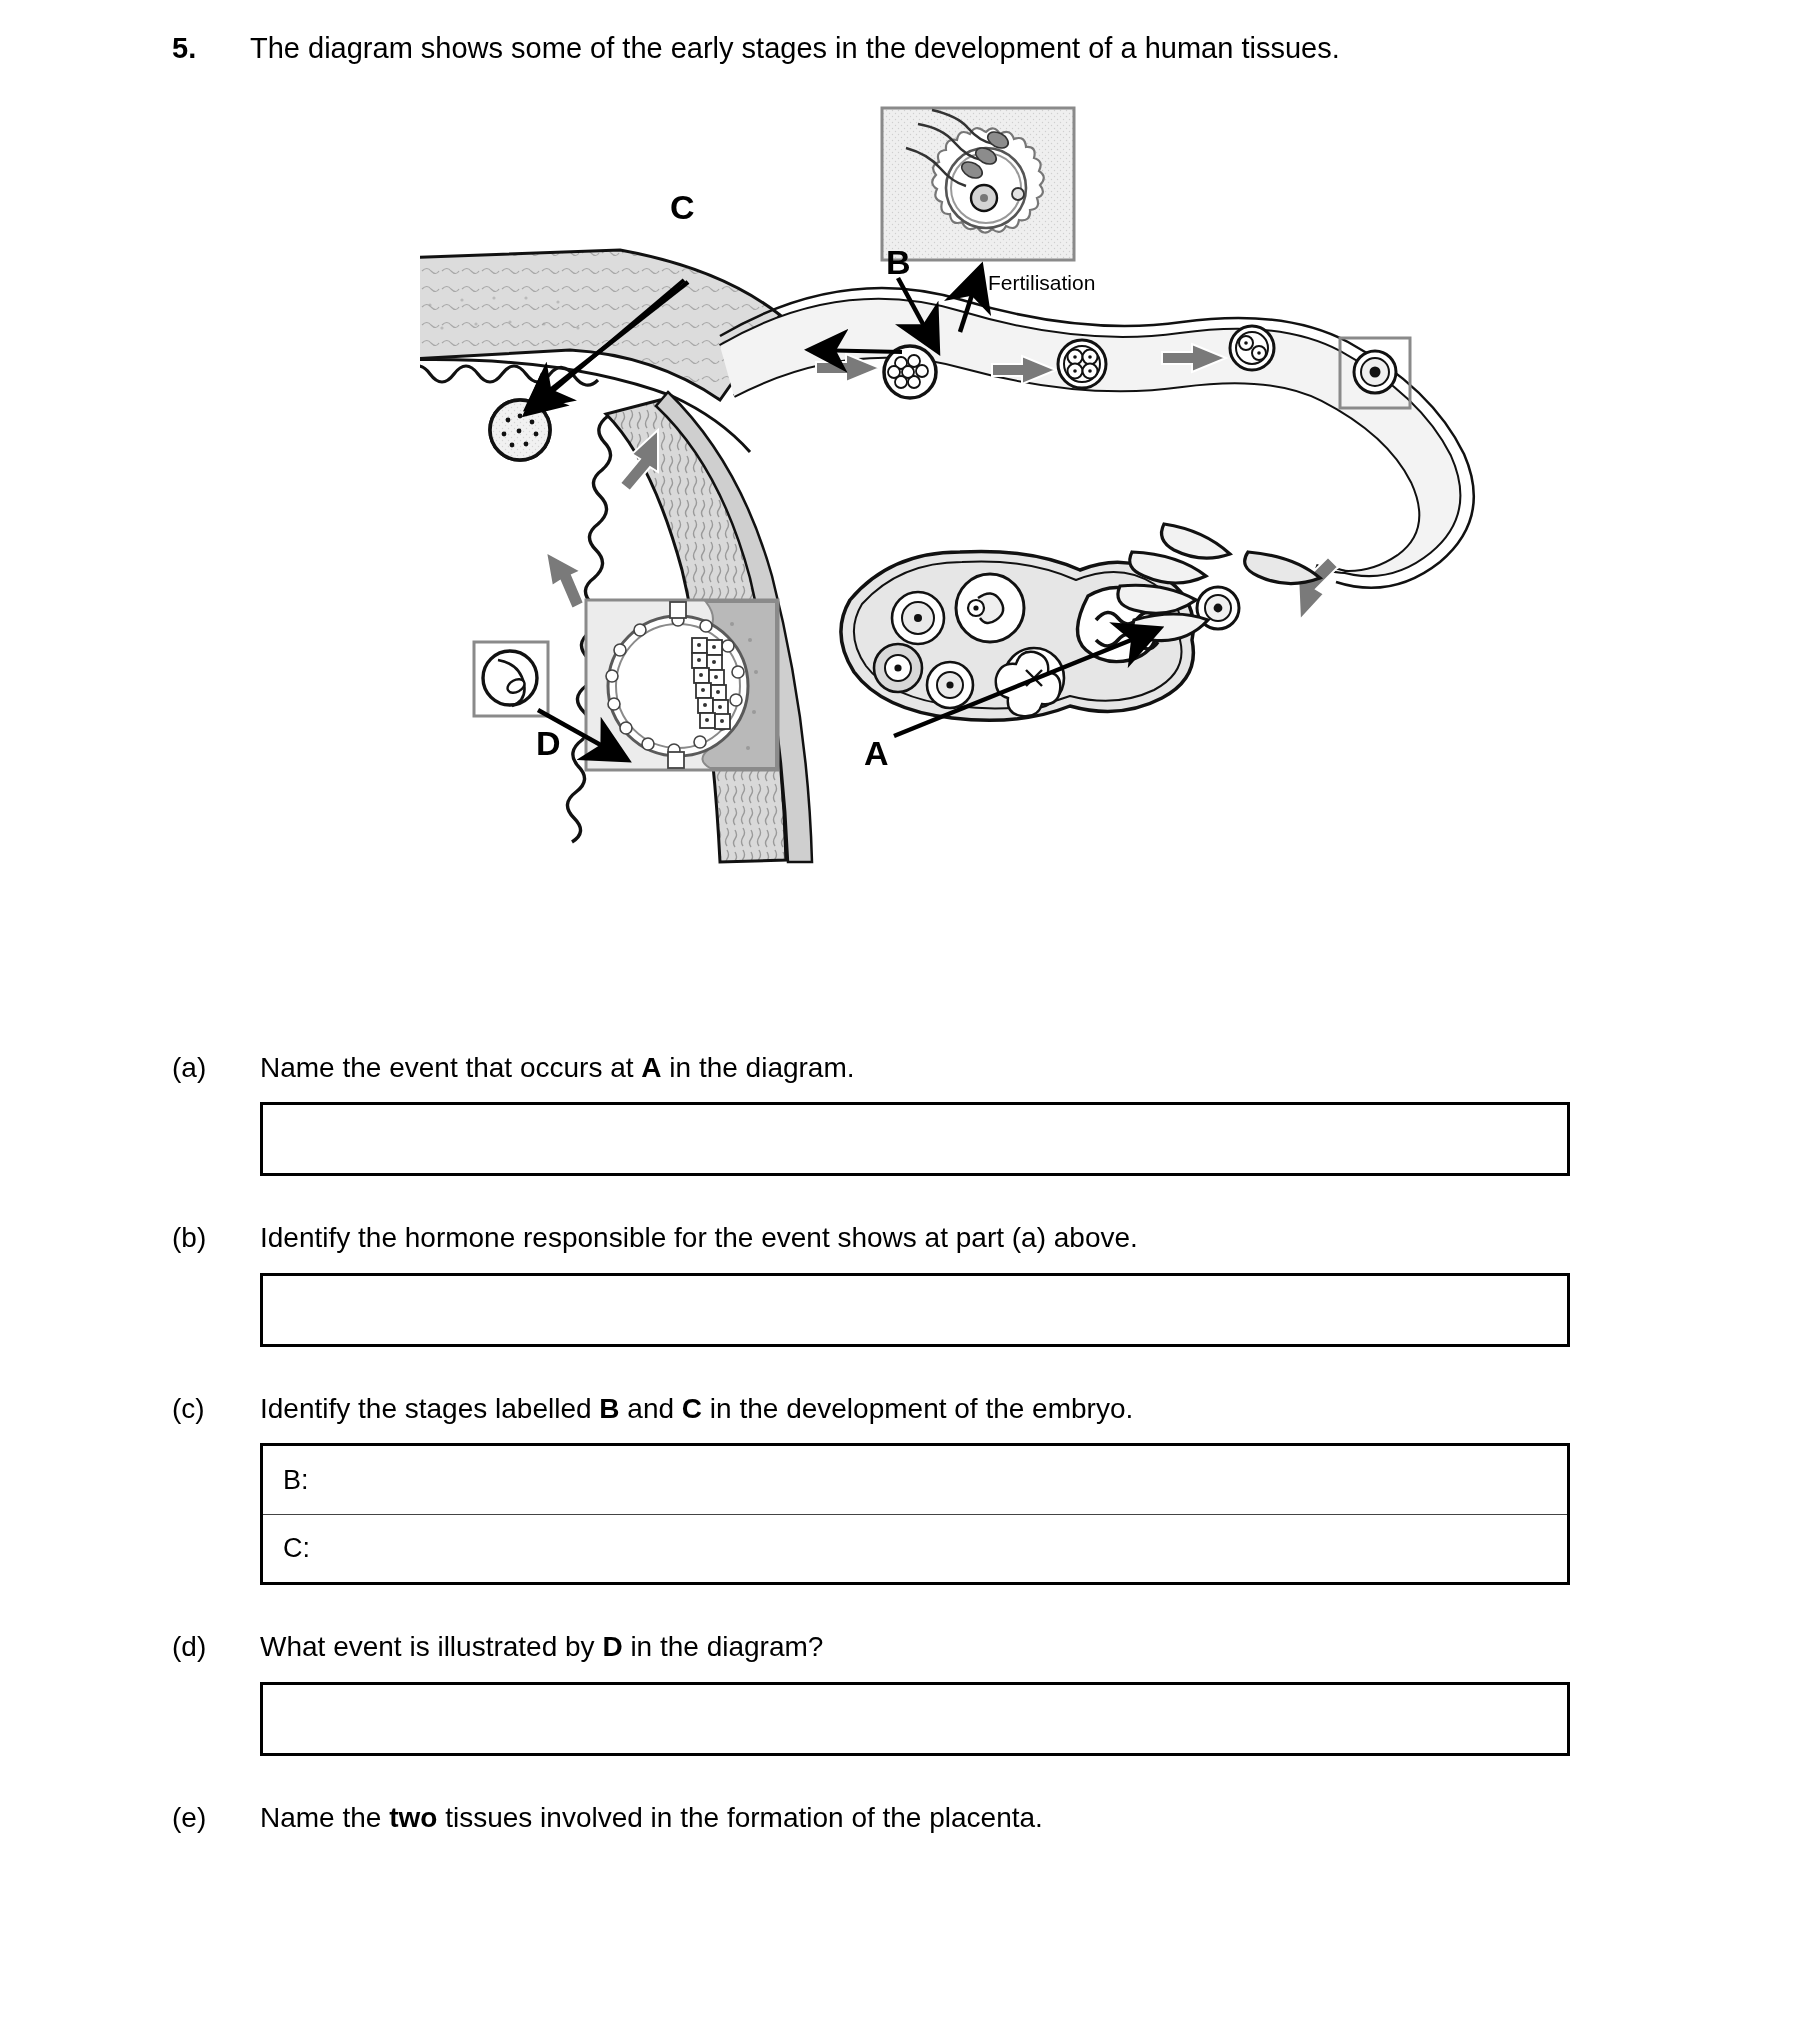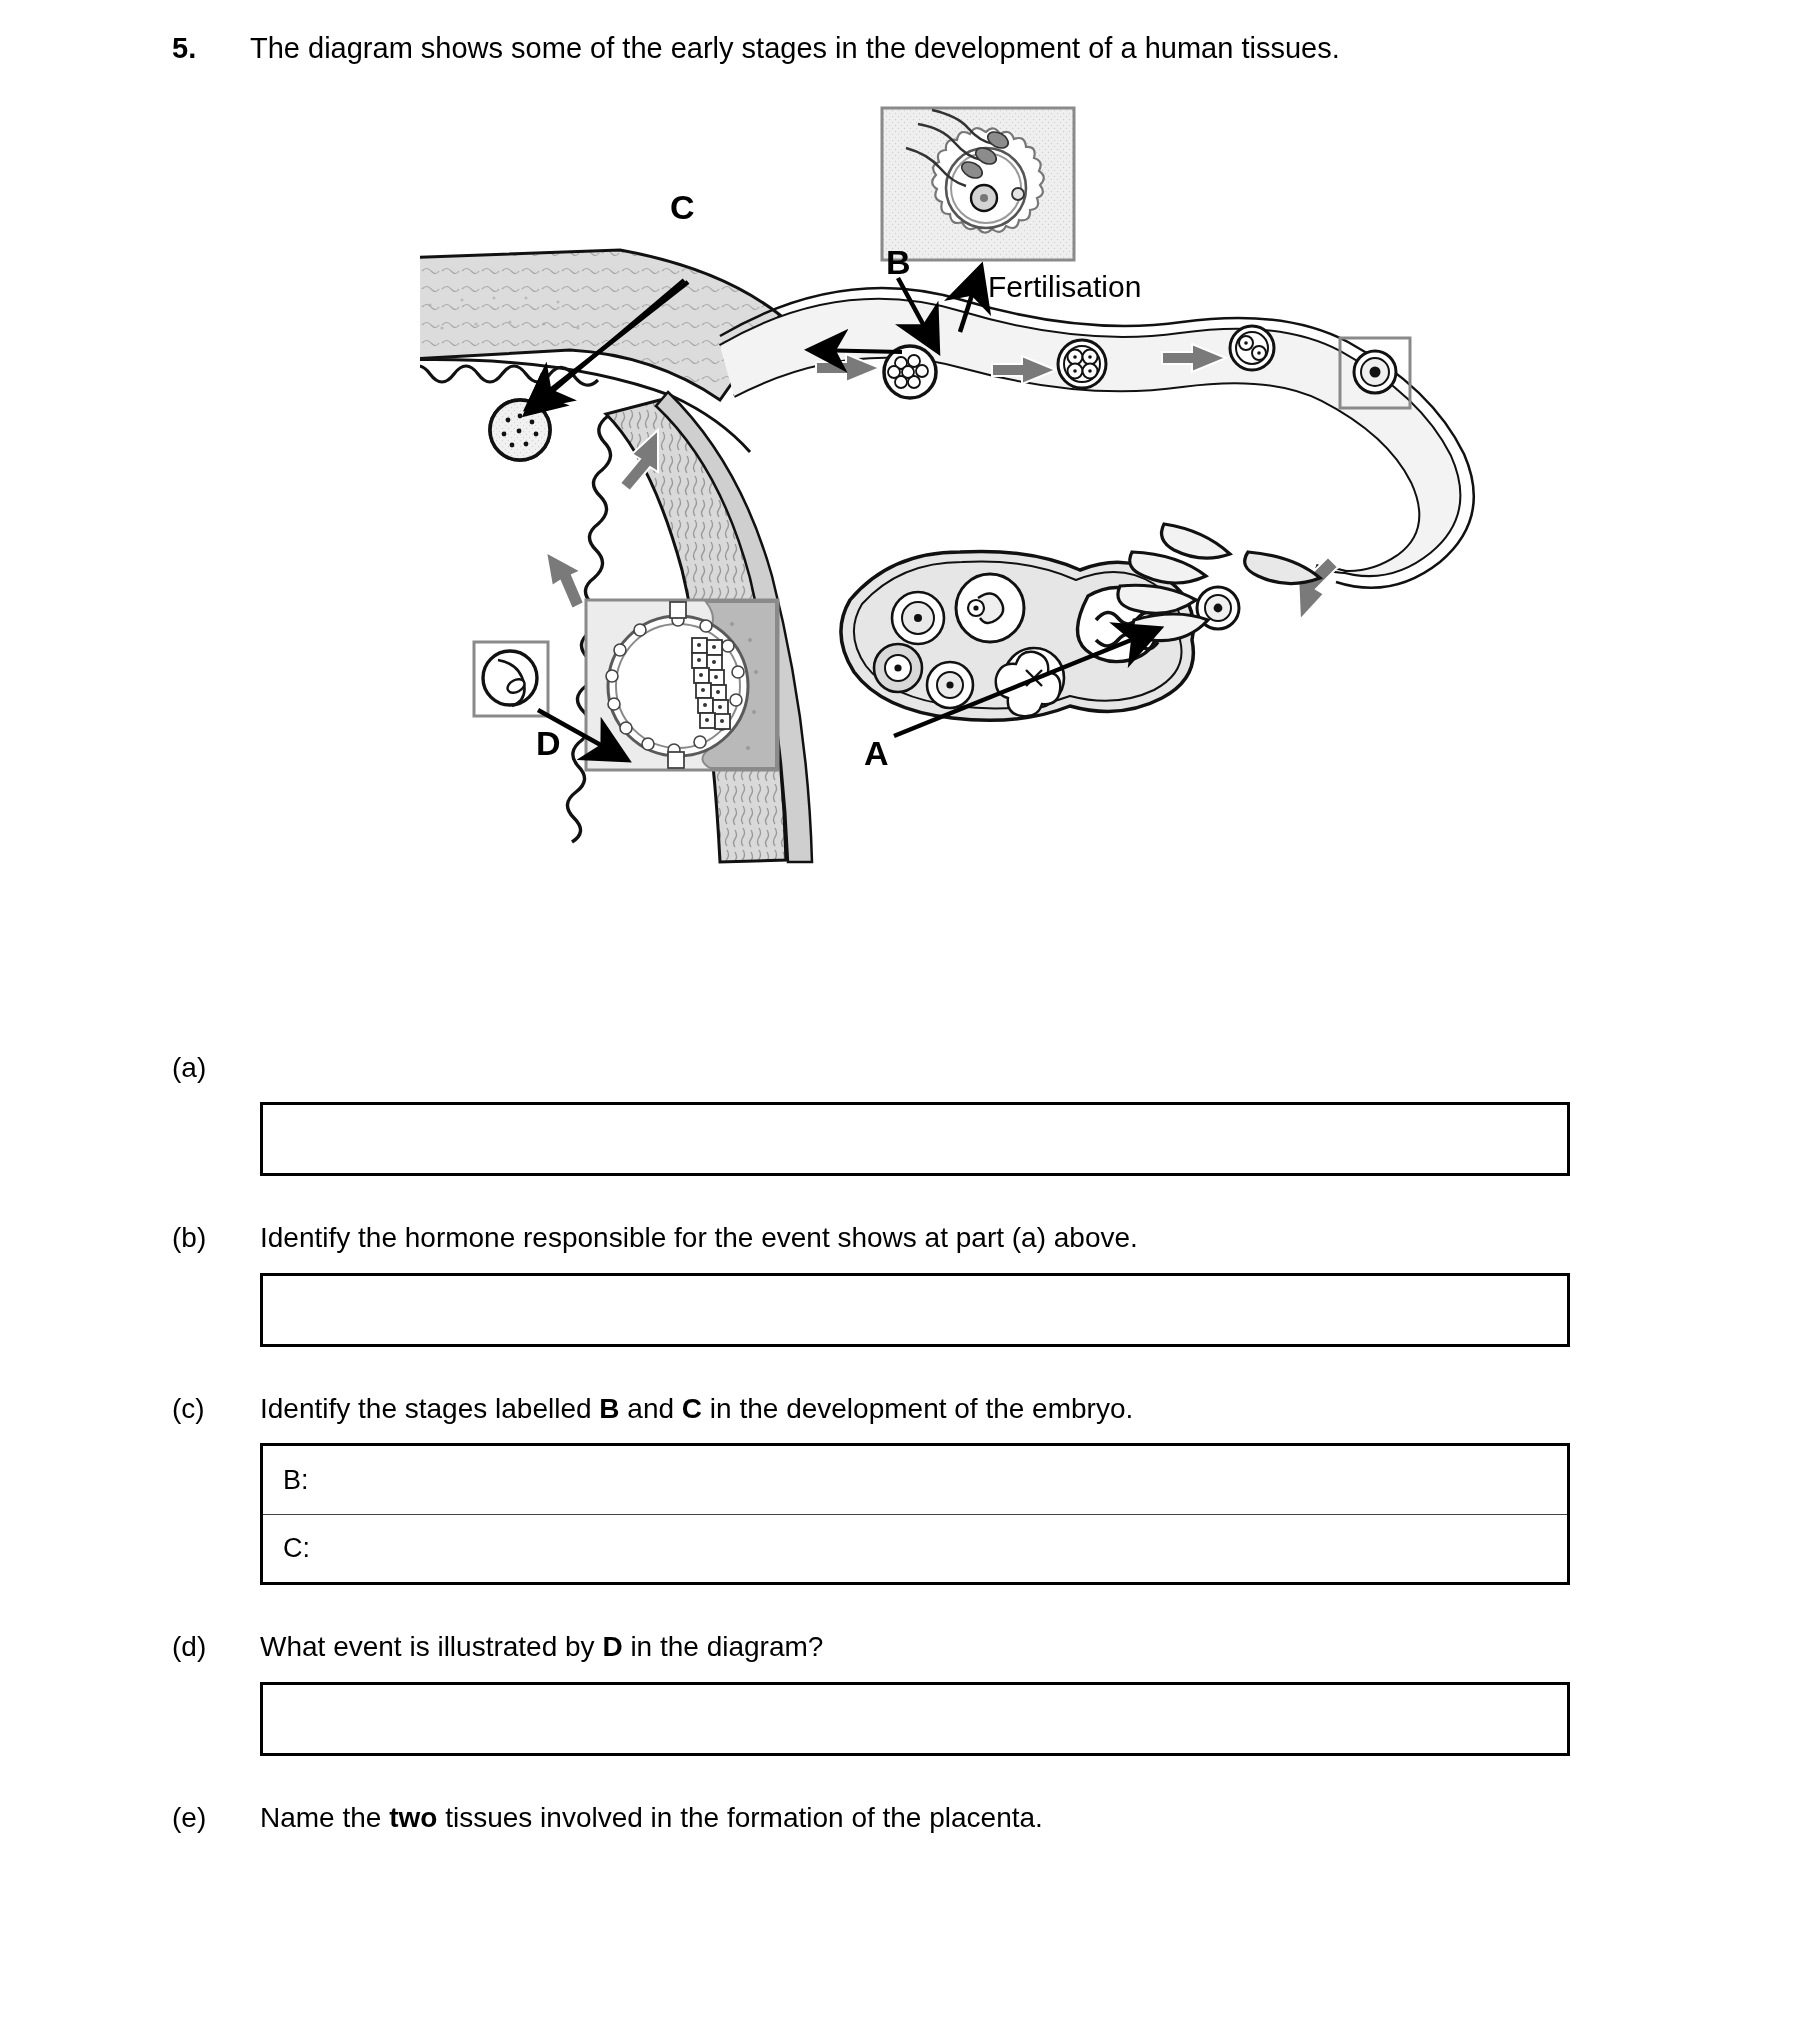--- a/index.html
+++ b/index.html
@@ -16,21 +16,21 @@
   
   .qhead { position: absolute; left: 172px; top: 30px; width: 1500px;
            display: flex; align-items: flex-start; }
   .qnum  { font-weight: bold; font-size: 29px; width: 78px; flex: none; line-height: 1.25; }
   .qstem { font-size: 29px; line-height: 1.25; }
 
   
   .figure { position: absolute; left: 420px; top: 100px; width: 1250px; height: 880px; }
   .figure svg { display: block; }
   .fig-label { position: absolute; font-weight: bold; font-size: 34px; line-height: 1; }
-  .fig-caption { position: absolute; font-size: 30px; line-height: 1; }
+  .fig-caption { position: absolute; font-size: 21px; line-height: 1; }
 
   
   .parts { position: absolute; left: 172px; top: 1050px; width: 1480px; }
   .part { margin-bottom: 0; }
   .prow { display: flex; align-items: flex-start; }
   .plabel { width: 88px; flex: none; font-size: 28px; line-height: 1.3; }
   .ptext  { font-size: 28px; line-height: 1.3; }
   .ptext b { font-weight: bold; }
 
   .abox { border: 3px solid #000; background: #fff; margin: 16px 0 0 88px;
@@ -397,20 +397,21 @@
     <div class="fig-label" style="left:444px; top:636px;">A</div>
     <div class="fig-label" style="left:116px; top:626px;">D</div>
     <div class="fig-caption" style="left:568px; top:172px;">Fertilisation</div>
   </div>
 
   <div class="parts">
 
     <div class="part">
       <div class="prow">
         <div class="plabel">(a)</div>
+        <div class="ptext"><span>Name the event that occurs at </span><b>A</b><span> in the diagram.</span></div>
       </div>
       <div class="abox">
         <div class="arow"></div>
       </div>
       <div class="gap-after-box"></div>
     </div>
 
     <div class="part">
       <div class="prow">
         <div class="plabel">(b)</div>

